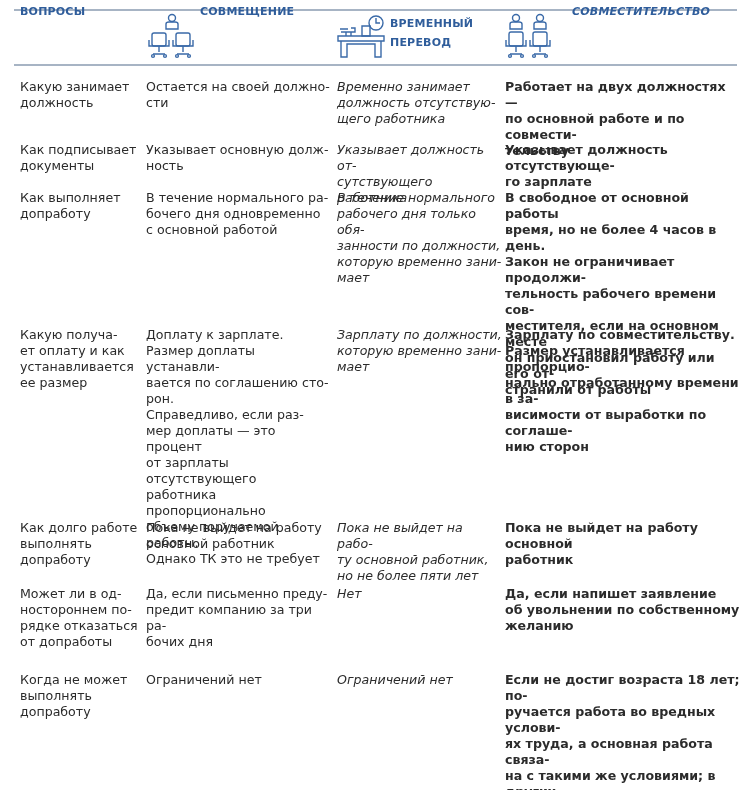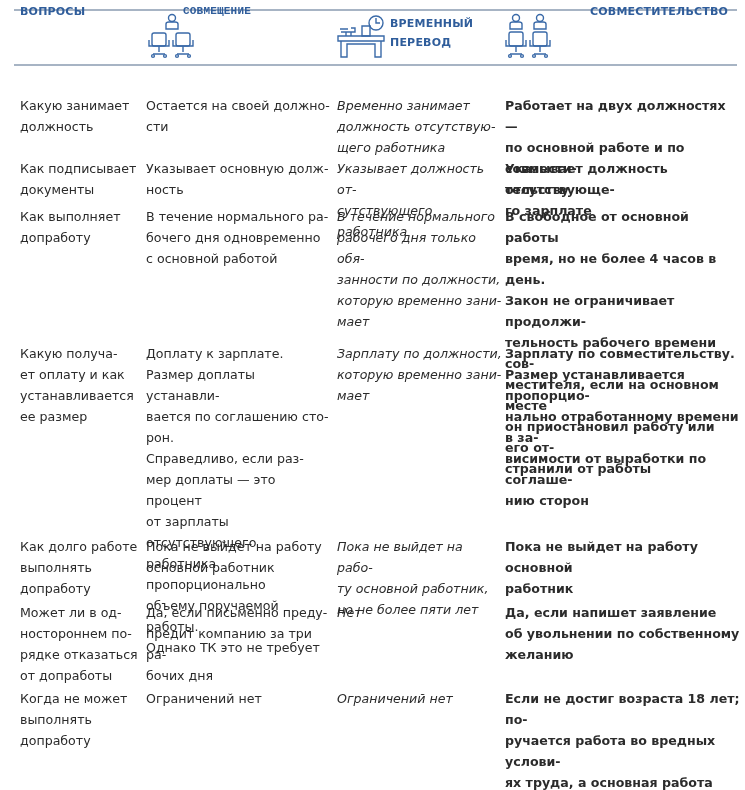--- a/index.html
+++ b/index.html
@@ -5,21 +5,21 @@
     html, body { margin: 0; padding: 0; background: #ffffff; }
     body { width: 745px; height: 790px; position: relative; overflow: hidden;
            font-family: "DejaVu Sans", sans-serif; color: #2b2b2b; }
     .rule { position: absolute; left: 14px; width: 723px; height: 2px; background: #a7b4c4; }
     .rule.top { top: 9px; }
     .rule.mid { top: 64px; }
     .head-title { color: #2f5d9b; font-weight: bold; font-size: 11px; line-height: 19px; letter-spacing: 0.2px; position: absolute; top: 2px; }
     .icon { position: absolute; }
     .icon svg { display: block; }
     .row { position: absolute; left: 0; width: 745px; }
-    .cell { position: absolute; top: 16px; font-size: 12.6px; line-height: 21px; white-space: pre-line; }
+    .cell { position: absolute; top: 0; font-size: 12.6px; line-height: 16px; white-space: pre-line; }
     .c0 { left: 20px; width: 118px; }
     .c1 { left: 146px; width: 186px; }
     .c2 { left: 337px; width: 165px; font-style: italic; }
     .c3 { left: 505px; width: 235px; font-weight: bold; }
   </style>
 </head>
 <body>
 
 <div class="rule top"></div>
 <div class="rule mid"></div>
@@ -36,21 +36,21 @@
       <path d="M13 33 v6 M7 41 h12"></path>
       <circle cx="7" cy="43" r="1.4"></circle>
         <circle cx="19" cy="43" r="1.4"></circle>
       <rect x="30" y="20" width="14" height="13" rx="2"></rect>
       <path d="M27 27 v6 h20 v-6"></path>
       <path d="M37 33 v6 M31 41 h12"></path>
       <circle cx="31" cy="43" r="1.4"></circle>
         <circle cx="43" cy="43" r="1.4"></circle>
     </svg>
   </div>
-  <div class="head-title" style="left:183px;font-family:Liberation Mono, monospace;">СОВМЕЩЕНИЕ</div>
+  <div class="head-title" style="left:200px;">СОВМЕЩЕНИЕ</div>
 
   <div class="icon" style="left:336px; top:13px;">
     <svg width="50" height="50" viewBox="0 0 50 50" fill="none" stroke="#3a6aa8" stroke-width="1.4">
       <circle cx="40" cy="10" r="7"></circle>
       <path d="M40 5 v5 h4"></path>
       <path d="M26 13 h8 v10 h-8 z"></path>
       <path d="M4 16 h8 M5 19 h10 h4 v-4 h-4"></path>
       <path d="M10 19 v4 M15 19 v4"></path>
       <path d="M2 23 h46 v5 h-46 z"></path>
       <path d="M5 28 v16 h6 v-13 h28 v13 h6 v-16"></path>
@@ -70,21 +70,21 @@
       <path d="M13 33 v6 M7 41 h12"></path>
       <circle cx="7" cy="43" r="1.4"></circle>
         <circle cx="19" cy="43" r="1.4"></circle>
       <rect x="30" y="19" width="14" height="14" rx="2"></rect>
       <path d="M27 27 v6 h20 v-6"></path>
       <path d="M37 33 v6 M31 41 h12"></path>
       <circle cx="31" cy="43" r="1.4"></circle>
         <circle cx="43" cy="43" r="1.4"></circle>
     </svg>
   </div>
-  <div class="head-title" style="left:590px;">СОВМЕСТИТЕЛЬСТВО</div>
+  <div class="head-title" style="left:572px;font-style:italic;">СОВМЕСТИТЕЛЬСТВО</div>
 </div>
 
 <div class="row" style="top:79px;">
   <div class="cell c0">Какую занимает
 должность</div>
   <div class="cell c1">Остается на своей должно-
 сти</div>
   <div class="cell c2">Временно занимает
 должность отсутствую-
 щего работника</div>

